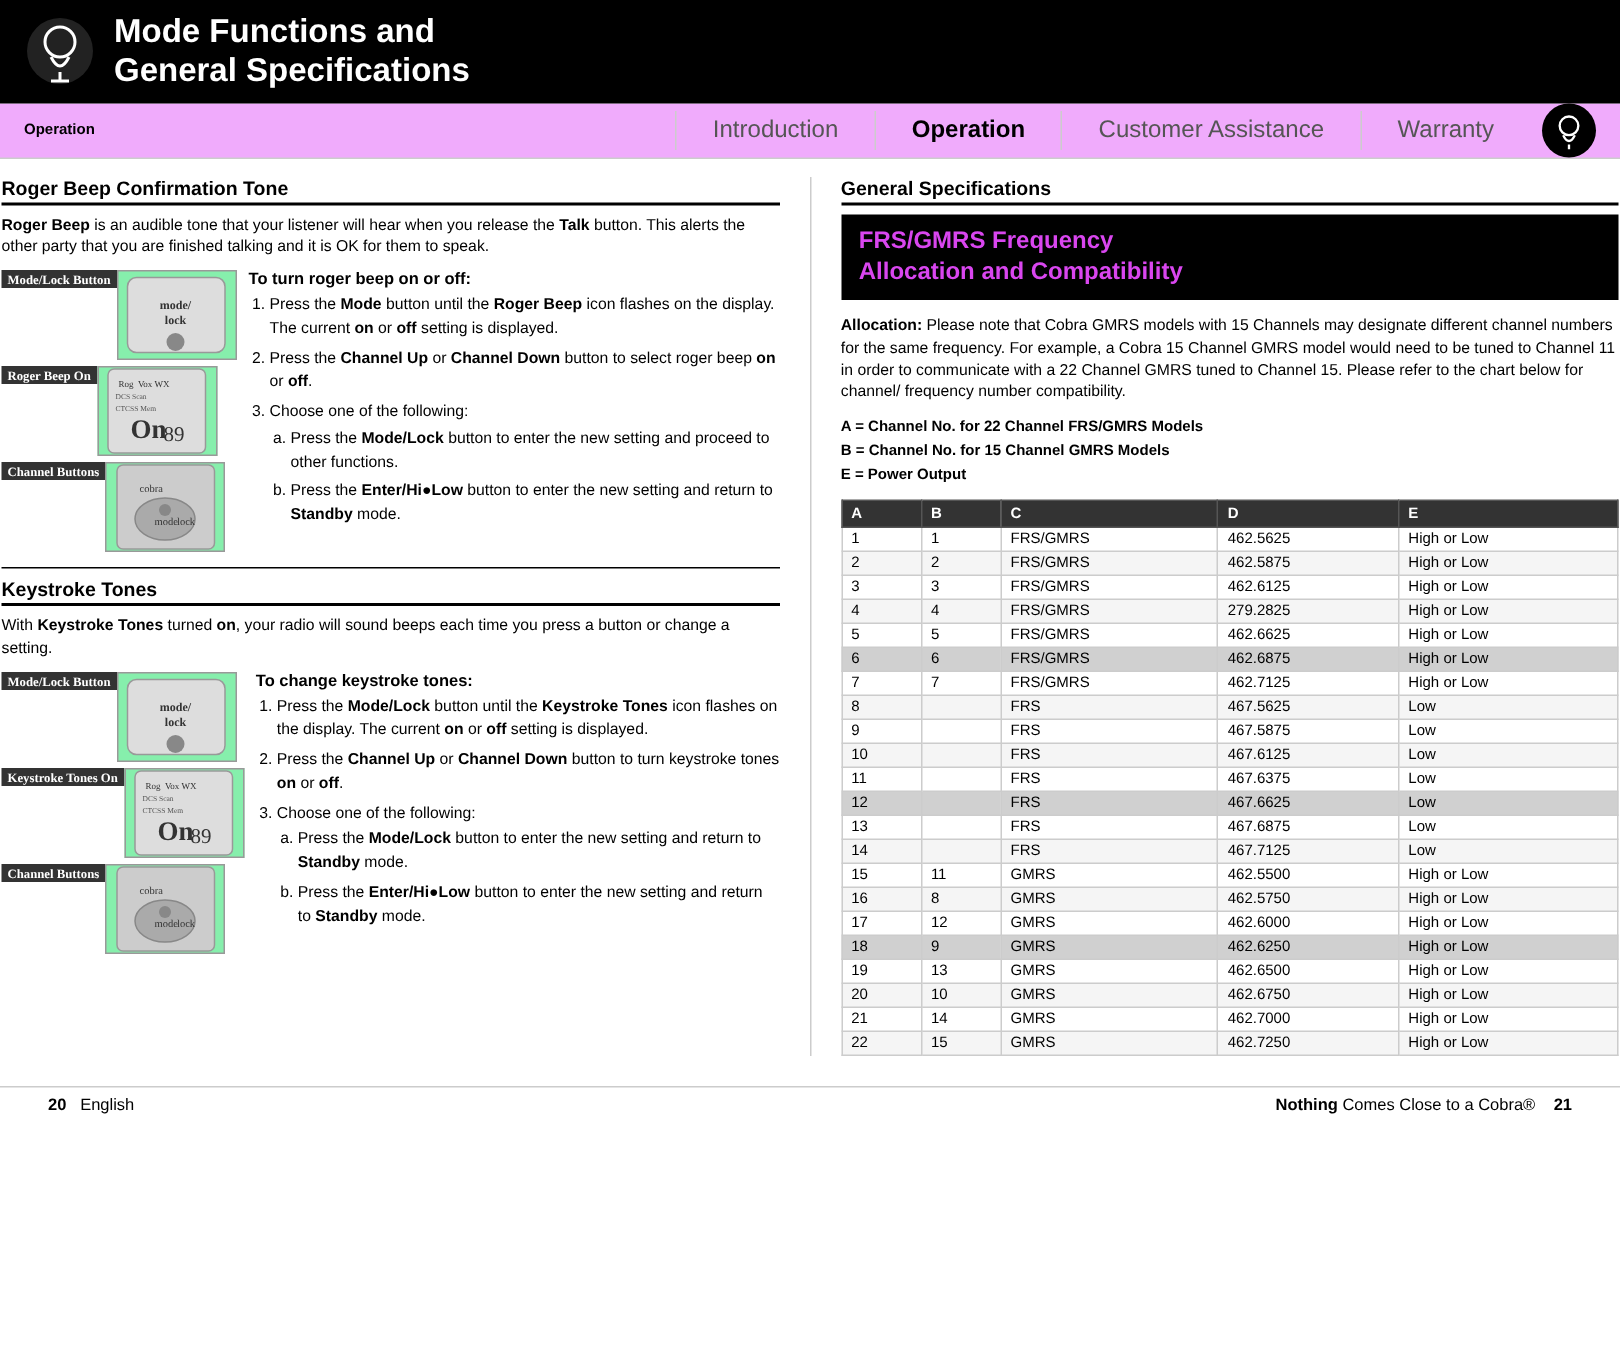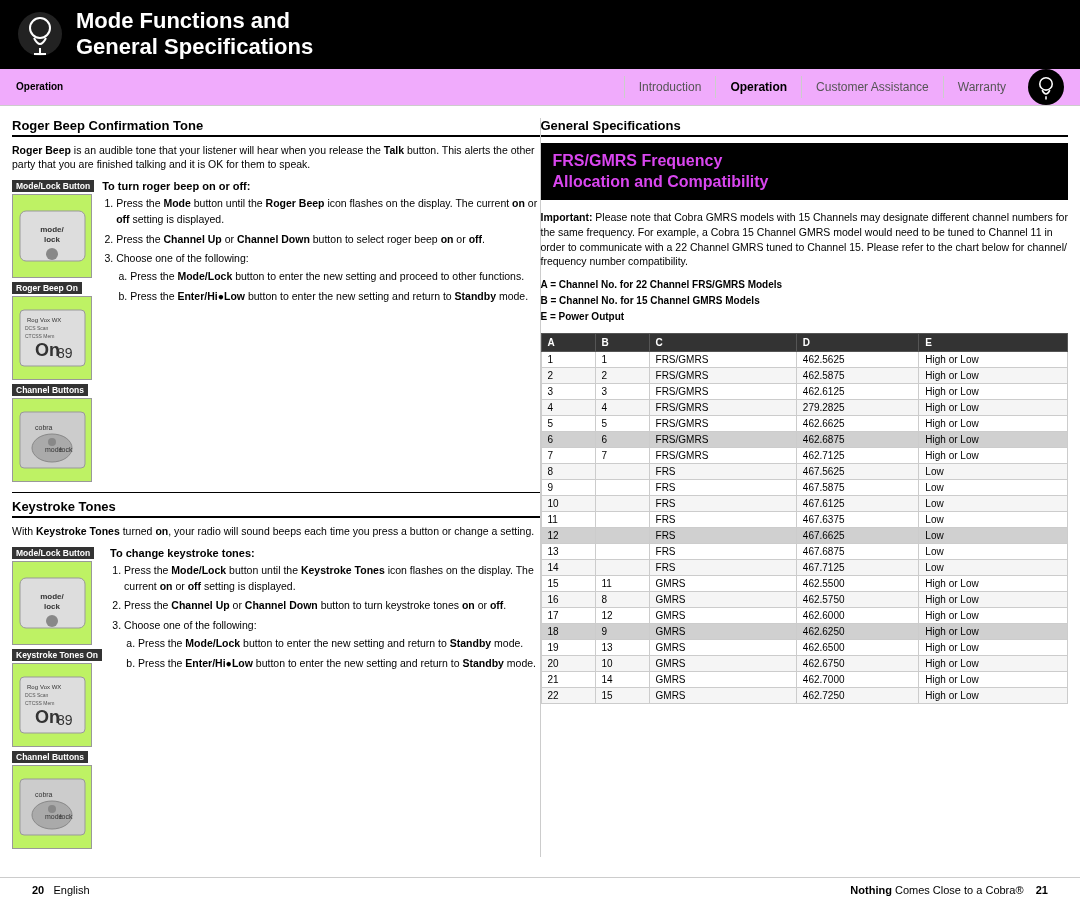--- a/index.html
+++ b/index.html
@@ -50,22 +50,22 @@
       color: #000;
       padding: 4px 0;
       flex: 1;
     }
     .nav-bar .nav-right {
       display: flex;
       gap: 0;
       align-items: center;
     }
     .nav-item {
-      padding: 4px 14px;
-      font-size: 12px;
+      padding: 4px 24px;
+      font-size: 16px;
       color: #555;
       border-left: 1px solid #ccc;
     }
     .nav-item.active {
       font-weight: bold;
       color: #000;
     }
     .nav-icon-right {
       width: 36px;
       height: 36px;
@@ -73,21 +73,22 @@
       border-radius: 50%;
       display: flex;
       align-items: center;
       justify-content: center;
       margin-left: 8px;
     }
 
     
     .main-content {
       display: flex;
-      padding: 12px 12px;
+      padding: 12px 1px;
+      gap: 20px;
     }
 
     
     .left-col {
       flex: 1;
       min-width: 0;
     }
 
     
     .right-col {
@@ -114,35 +115,36 @@
 
     
     .device-container {
       display: flex;
       gap: 8px;
       margin-bottom: 8px;
       align-items: flex-start;
     }
     .device-block {
       display: flex;
-      flex-direction: column;
+      flex-direction: row;
       align-items: flex-start;
+      font-family: Liberation Serif, serif;
     }
     .device-label {
       font-size: 8.5px;
       font-weight: bold;
       background: #333;
       color: #fff;
       padding: 1px 4px;
       margin-bottom: 2px;
     }
     .device-img {
       width: 80px;
-      height: 84px;
-      background: #bef264;
+      height: 60px;
+      background: #86efac;
       border: 1px solid #999;
       display: flex;
       align-items: center;
       justify-content: center;
       font-size: 8px;
       color: #555;
       position: relative;
       overflow: hidden;
     }
 
@@ -443,21 +445,21 @@
   <div class="right-col">
 
     <div class="section-title">General Specifications</div>
 
     <div class="specs-header-box">
       <span>FRS/GMRS Frequency</span><br>
       <span>Allocation and Compatibility</span>
     </div>
 
     <p class="important-note">
-      <b>Important:</b> Please note that Cobra GMRS models with 15 Channels may designate different channel numbers for the same frequency. For example, a Cobra 15 Channel GMRS model would need to be tuned to Channel 11 in order to communicate with a 22 Channel GMRS tuned to Channel 15. Please refer to the chart below for channel/ frequency number compatibility.
+      <b>Allocation:</b> Please note that Cobra GMRS models with 15 Channels may designate different channel numbers for the same frequency. For example, a Cobra 15 Channel GMRS model would need to be tuned to Channel 11 in order to communicate with a 22 Channel GMRS tuned to Channel 15. Please refer to the chart below for channel/ frequency number compatibility.
     </p>
 
     <div class="legend-text">
       <div><b>A = Channel No. for 22 Channel FRS/GMRS Models</b></div>
       <div><b>B = Channel No. for 15 Channel GMRS Models</b></div>
       <div><b>E = Power Output</b></div>
     </div>
 
     <table class="freq-table">
       <thead>

